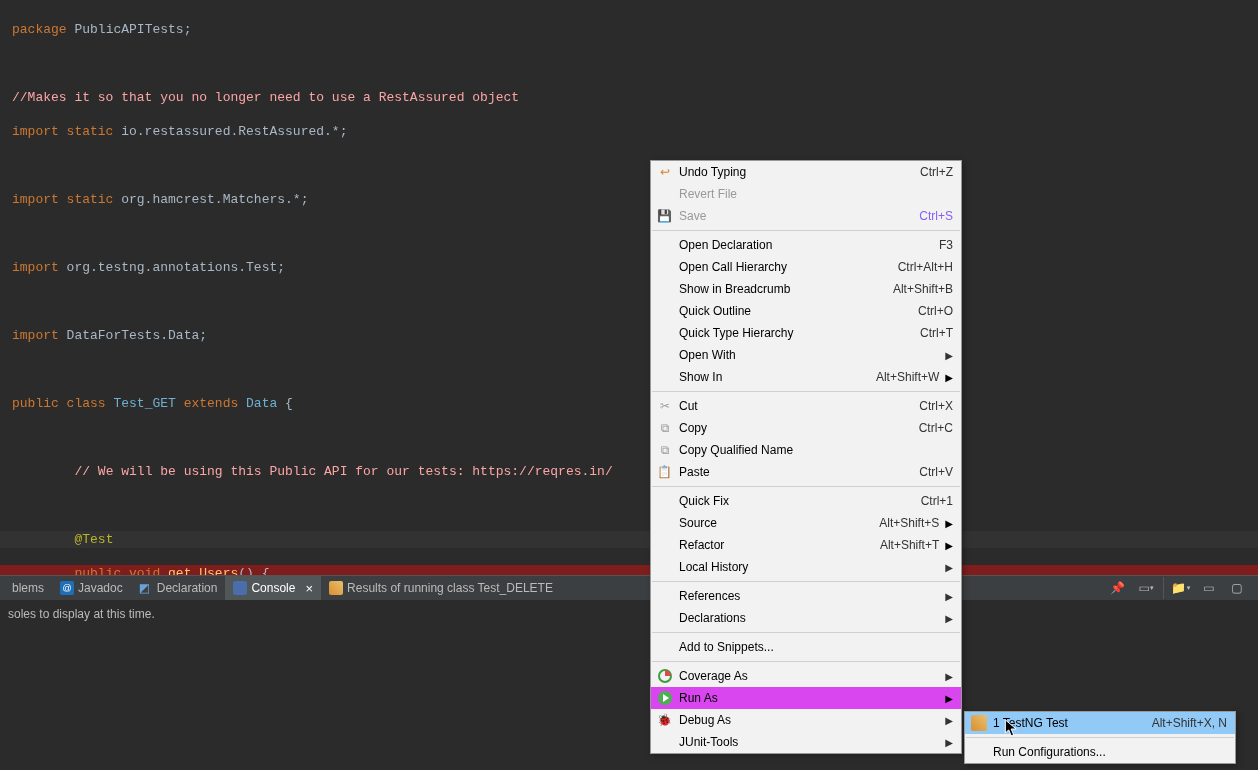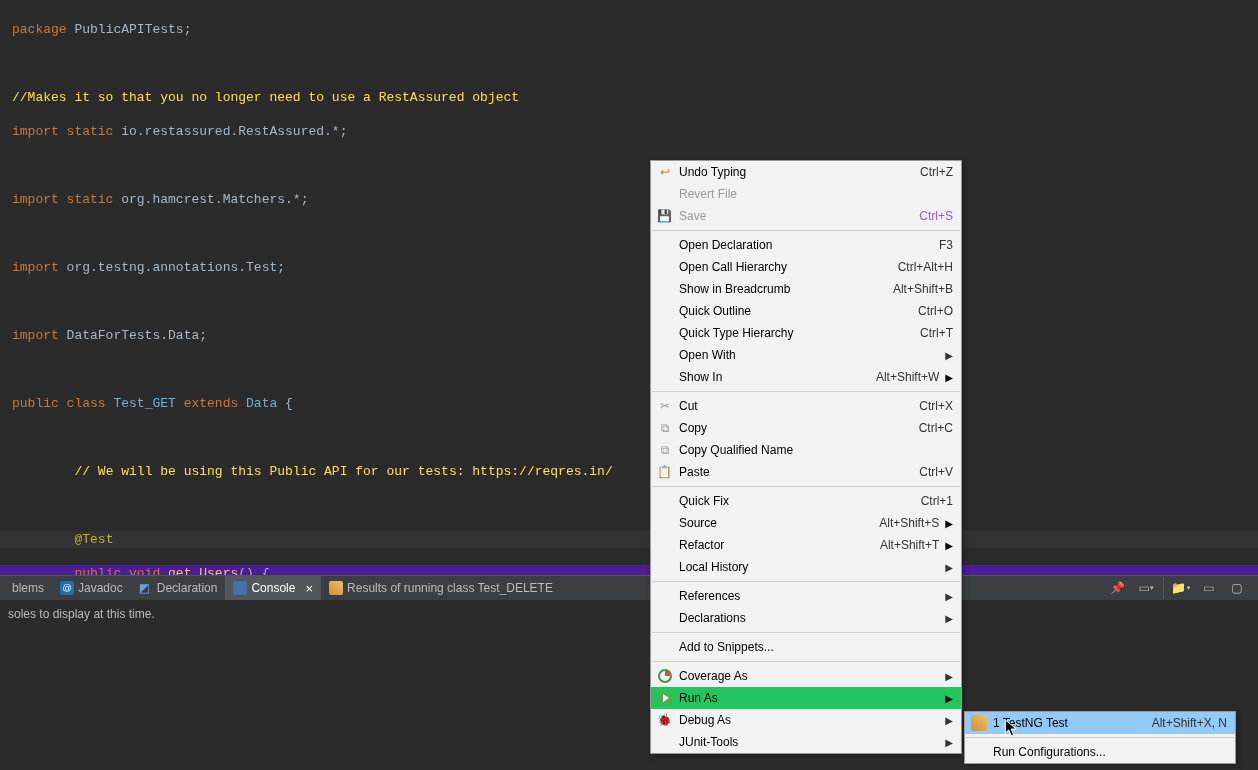--- a/index.html
+++ b/index.html
@@ -18,24 +18,24 @@
   height: 575px;
   padding: 4px 0 0 0;
   font-family: Consolas, "Courier New", monospace;
   font-size: 13px;
   line-height: 17px;
   white-space: pre;
   overflow: hidden;
 }
 .editor .line { padding-left: 12px; height: 17px; }
 .editor .hl { background: #323232; }
-.editor .cursor-line { background: #4c1d95; }
+.editor .cursor-line { background: #7f1d1d; }
 .kw-orange { color: #cc7832; }
 .id { color: #ffc66d; }
-.cm { color: #fde047; }
+.cm { color: #fca5a5; }
 .ann { color: #bbb529; text-align: right; }
 .pl { color: #a9b7c6; }
 .li { color: #6fb0d2; }
 
 .bottom-panel {
   background: #be185d;
   border-top: 1px solid #555;
   height: 195px;
 }
 .tabs {
@@ -110,21 +110,21 @@
   color: #333;
 }
 .menu-item.disabled { color: #999; }
 .menu-item.disabled .shortcut { color: #8b5cf6; }
 .menu-item .sub-arrow {
   margin-left: auto;
   font-size: 10px;
   color: #333;
 }
 .menu-item.hover {
-  background: #22c55e;
+  background: #d946ef;
 }
 .menu-item.hover .sub-arrow { color: #000; }
 .menu-sep {
   height: 1px;
   background: #d0d0d0;
   margin: 3px 1px;
 }
 
 
 .sub-menu {

